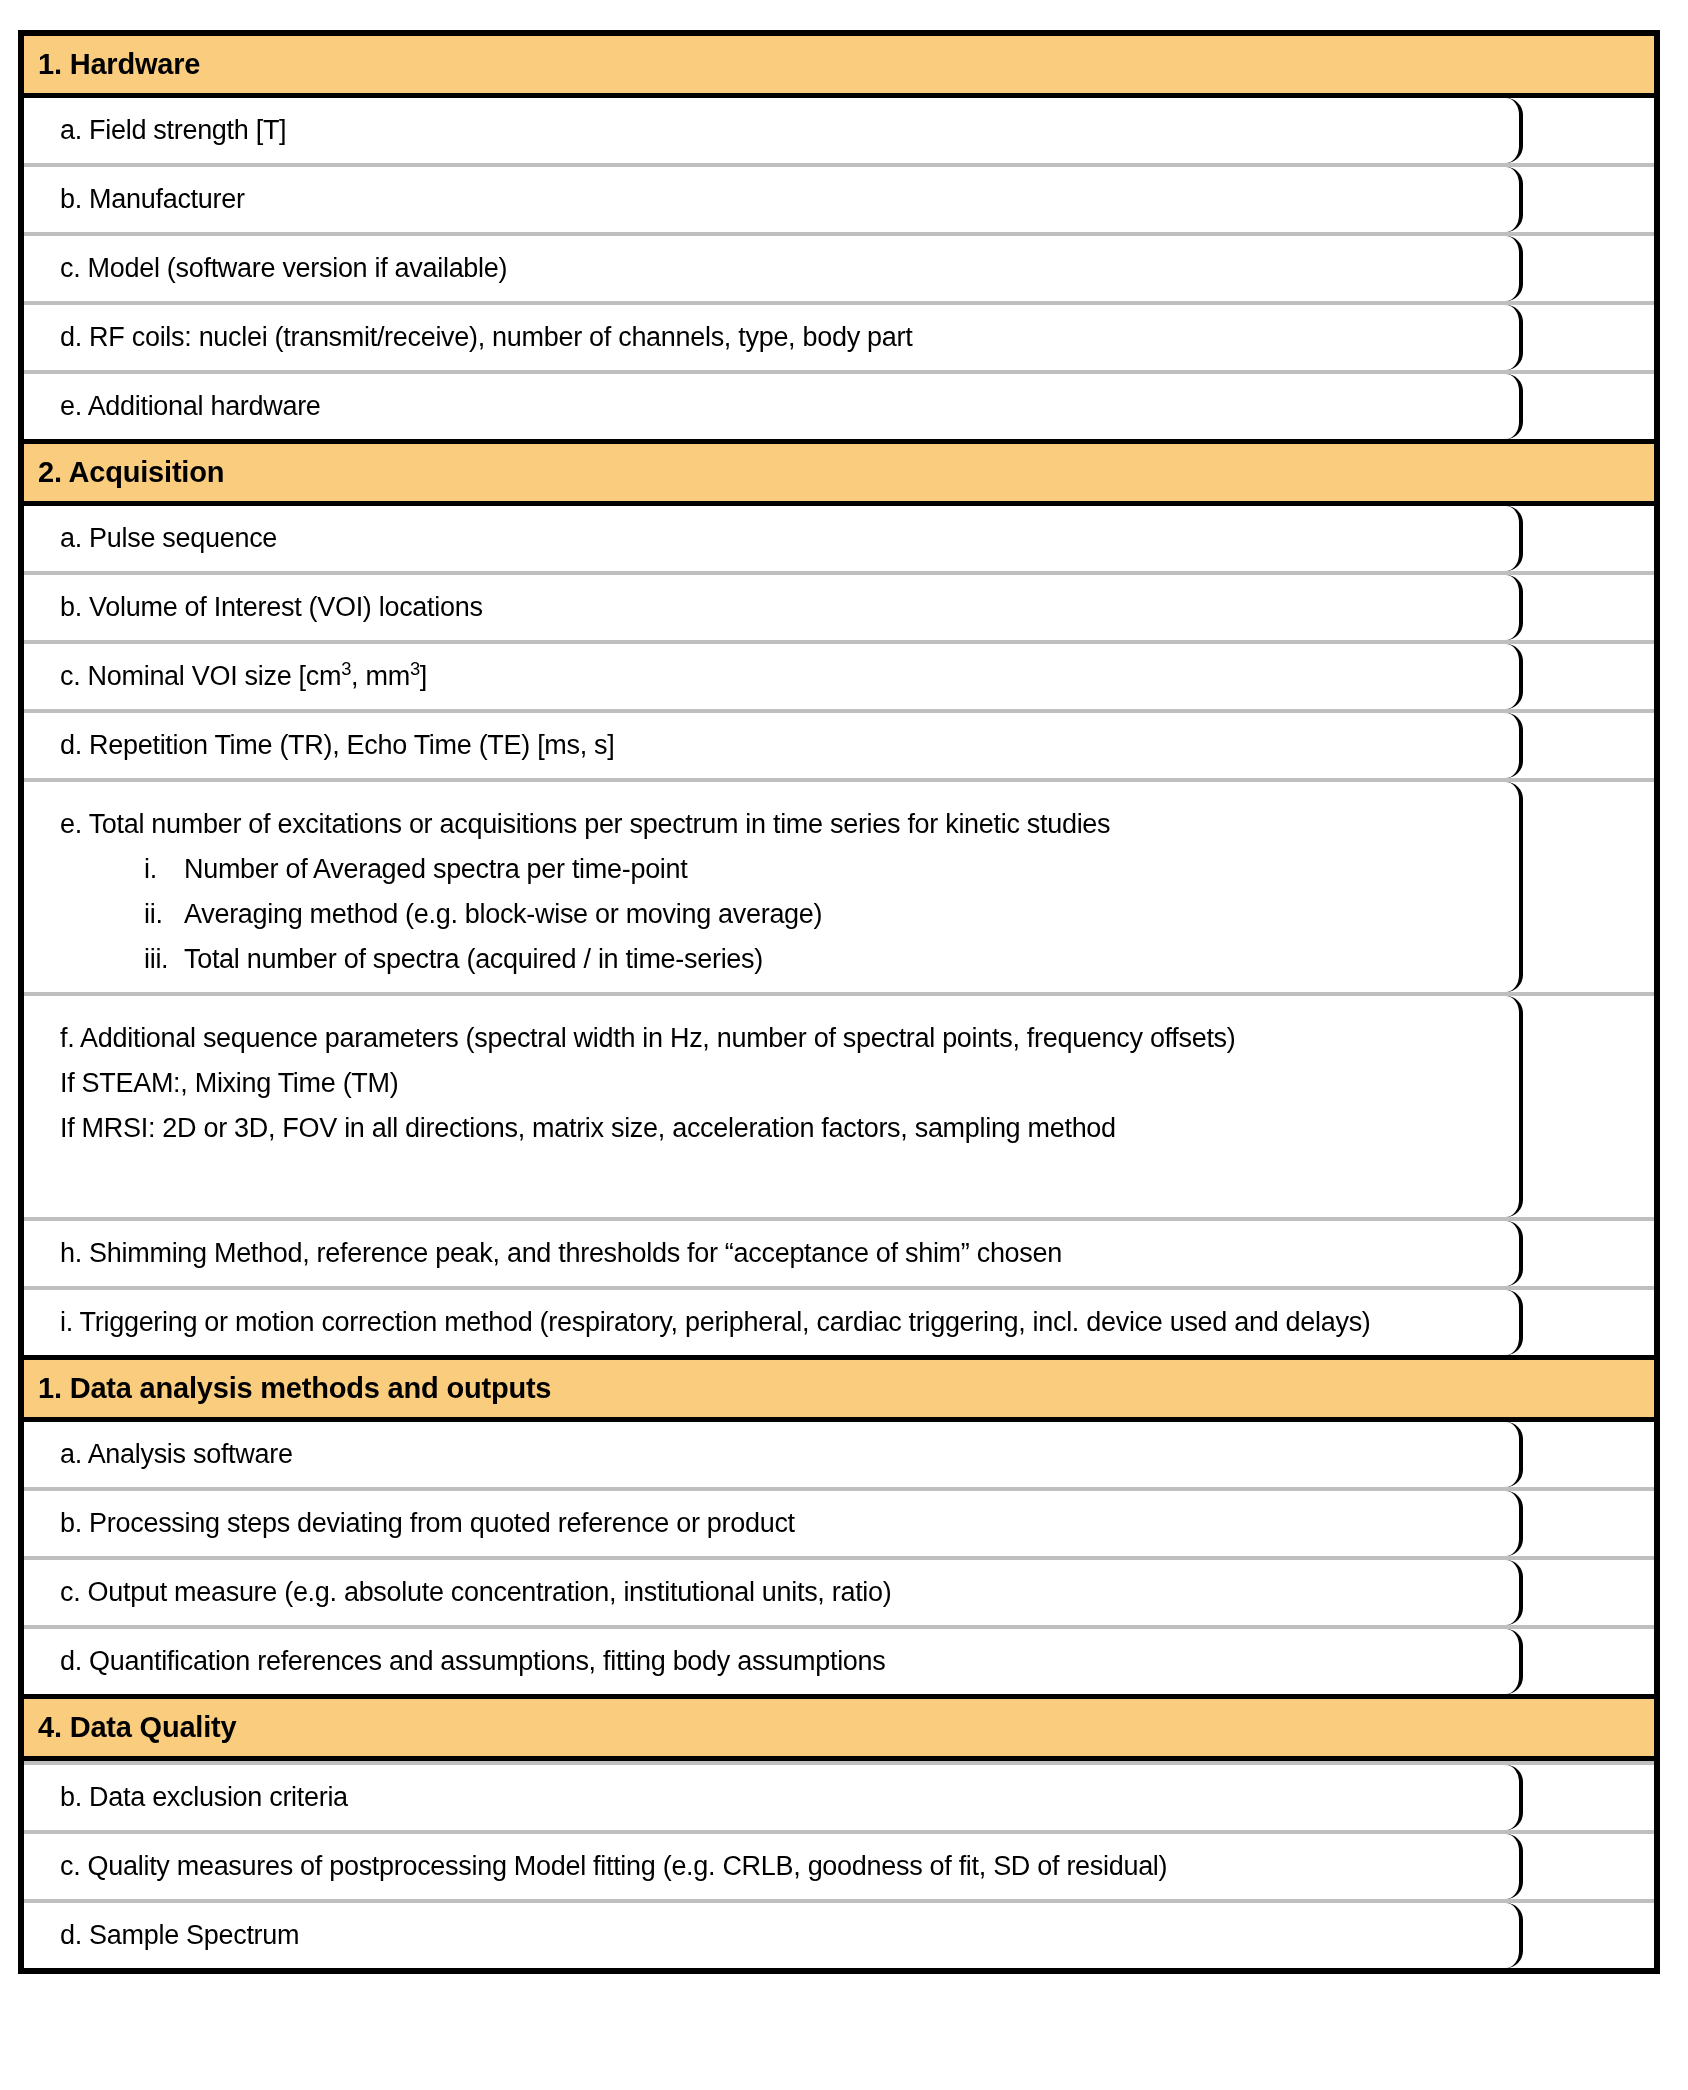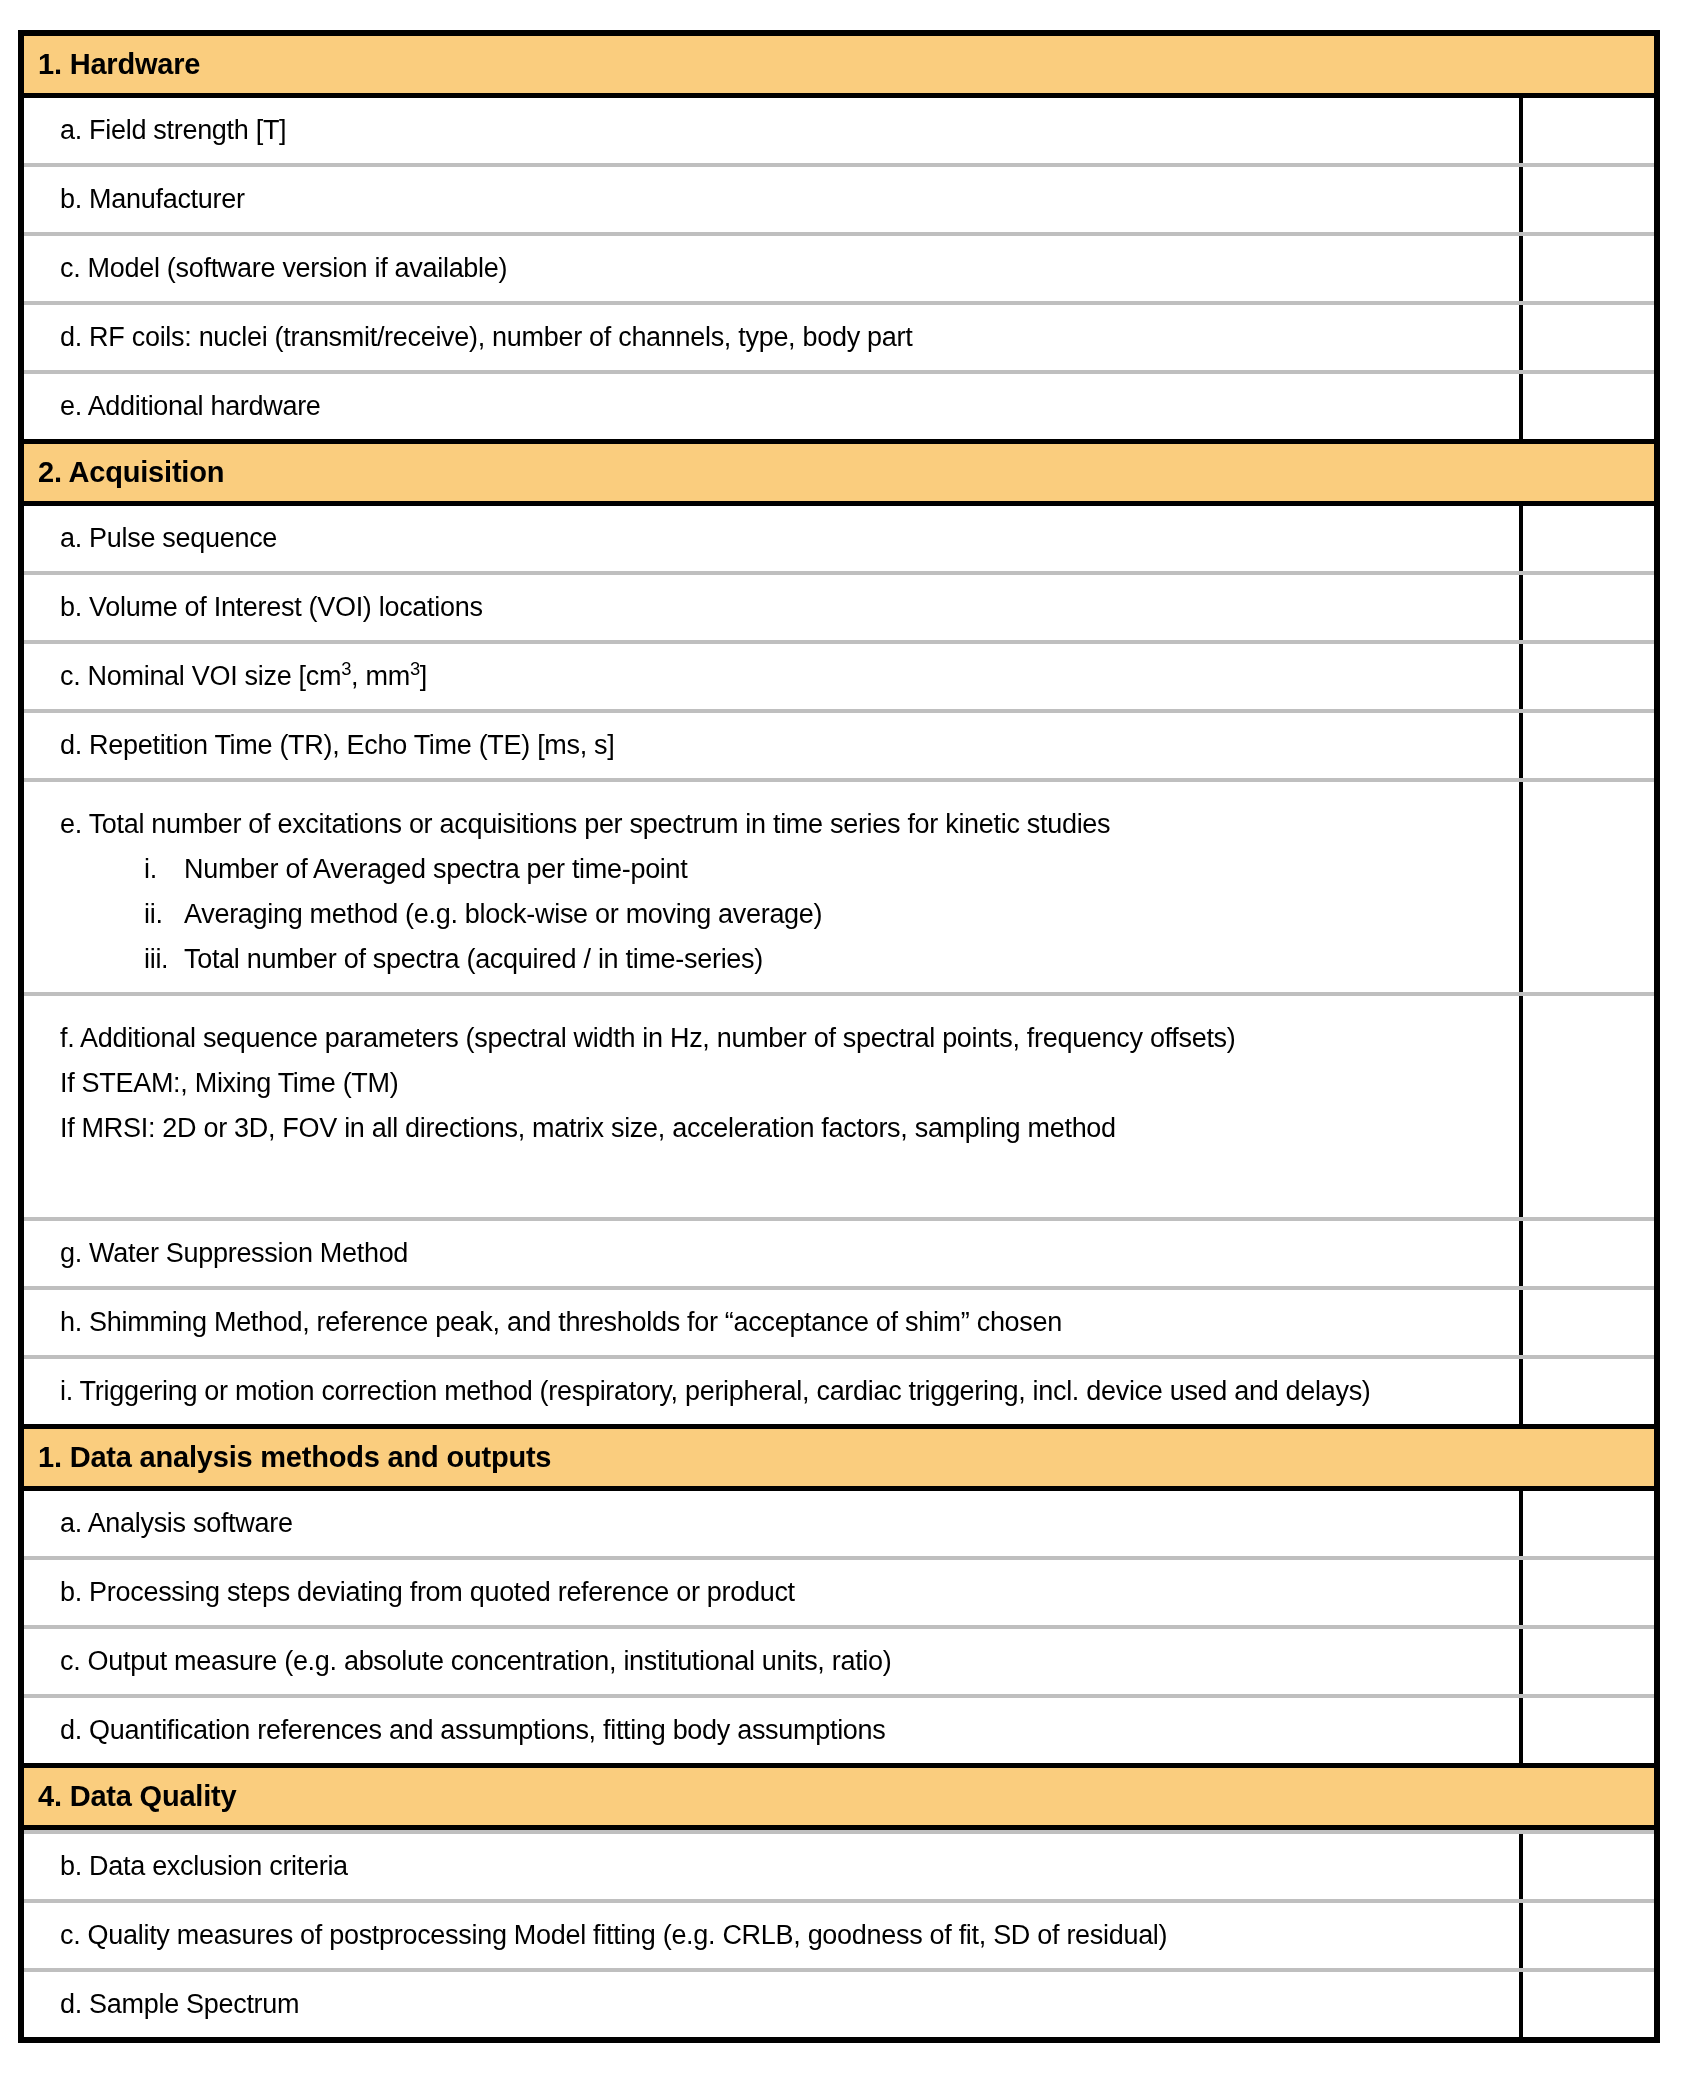--- a/index.html
+++ b/index.html
@@ -55,20 +55,21 @@
   }
   .item-cell {
     border-right: 4px solid var(--border-color, #000000);
     padding: 0 24px 0 36px;
     min-height: 65px;
     display: flex;
     flex-direction: column;
     justify-content: center;
     font-size: 27px;
     letter-spacing: -0.3px;
+    border-radius: 17px;
   }
   .body-row.multi .item-cell {
     justify-content: flex-start;
     padding-top: 20px;
     padding-bottom: 10px;
   }
   .body-row.trailing-blank .item-cell {
     padding-bottom: 66px;
   }
   .response-cell {
@@ -183,26 +184,20 @@
 
   <div class="body-row multi trailing-blank">
     <div class="cell item-cell">
               <div class="line"><span>f. Additional sequence parameters (spectral width in Hz, number of spectral points, frequency offsets)</span></div>
               <div class="line"><span>If STEAM:, Mixing Time (TM)</span></div>
               <div class="line"><span>If MRSI: 2D or 3D, FOV in all directions, matrix size, acceleration factors, sampling method</span></div>
             </div>
     <div class="cell response-cell"></div>
   </div>
 
-  <div class="body-row">
-    <div class="cell item-cell">
-              <div class="line"><span>g. Water Suppression Method</span></div>
-            </div>
-    <div class="cell response-cell"></div>
-  </div>
 
   <div class="body-row">
     <div class="cell item-cell">
               <div class="line"><span>h. Shimming Method, reference peak, and thresholds for “acceptance of shim” chosen</span></div>
             </div>
     <div class="cell response-cell"></div>
   </div>
 
   <div class="body-row">
     <div class="cell item-cell">

